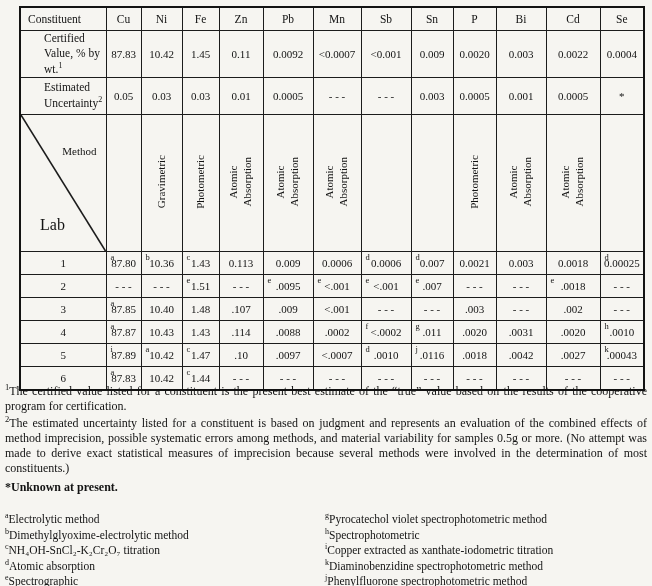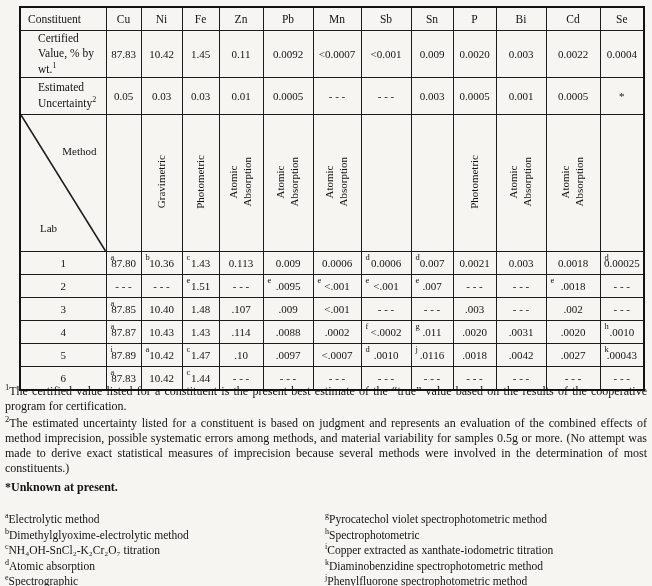--- a/index.html
+++ b/index.html
@@ -9,31 +9,31 @@
     font-family:"Liberation Serif","DejaVu Serif",serif;
   }
   
   .table-wrap{position:absolute;left:19px;top:6px;border-radius:22px;}
   table{border-collapse:collapse;table-layout:fixed;border:2px solid #131313;}
   td{border:1px solid #1c1c1c;padding:0;text-align:center;font-size:11px;vertical-align:middle;overflow:hidden;}
   .r-head td{height:22px;font-size:11.5px;}
   .c-const{text-align:left;padding-left:7px;}
   .r-cert td{height:42px;}
   .r-unc td{height:36px;}
-  .c-label{text-align:left;padding-left:17px;font-size:11.5px;line-height:1.3;}
+  .c-label{text-align:left;padding-left:23px;font-size:11.5px;line-height:1.3;}
   .c-label sup{font-size:8px;}
   .r-meth td{height:136px;}
   .vtext{
     writing-mode:vertical-rl;transform:rotate(180deg);
     white-space:pre-line;font-size:11px;line-height:1.25;display:inline-block;
   }
   .diag{position:relative;}
   .diag svg{position:absolute;left:0;top:0;width:100%;height:100%;display:block;}
   .m-label{position:absolute;top:30px;right:9px;font-size:11px;}
-  .l-label{position:absolute;bottom:17px;left:19px;font-size:11px;}
+  .l-label{position:absolute;bottom:17px;left:19px;font-size:16px;}
   .r-data td{height:22px;}
   .c-val{position:relative;}
   .supmark{position:absolute;top:1px;left:4px;font-size:8.5px;line-height:1;}
   .c-lab{font-size:11px;}
   
   .footnotes{position:absolute;left:5px;top:382px;width:642px;font-size:12px;line-height:1.25;text-align:justify;}
   .note{margin:0;}
   .note sup{font-size:8.5px;}
   .star{margin:4px 0 16px 0;text-align:left;font-weight:bold;}
   .letters{display:flex;margin-top:7px;text-align:left;font-size:11.5px;line-height:1.28;}

